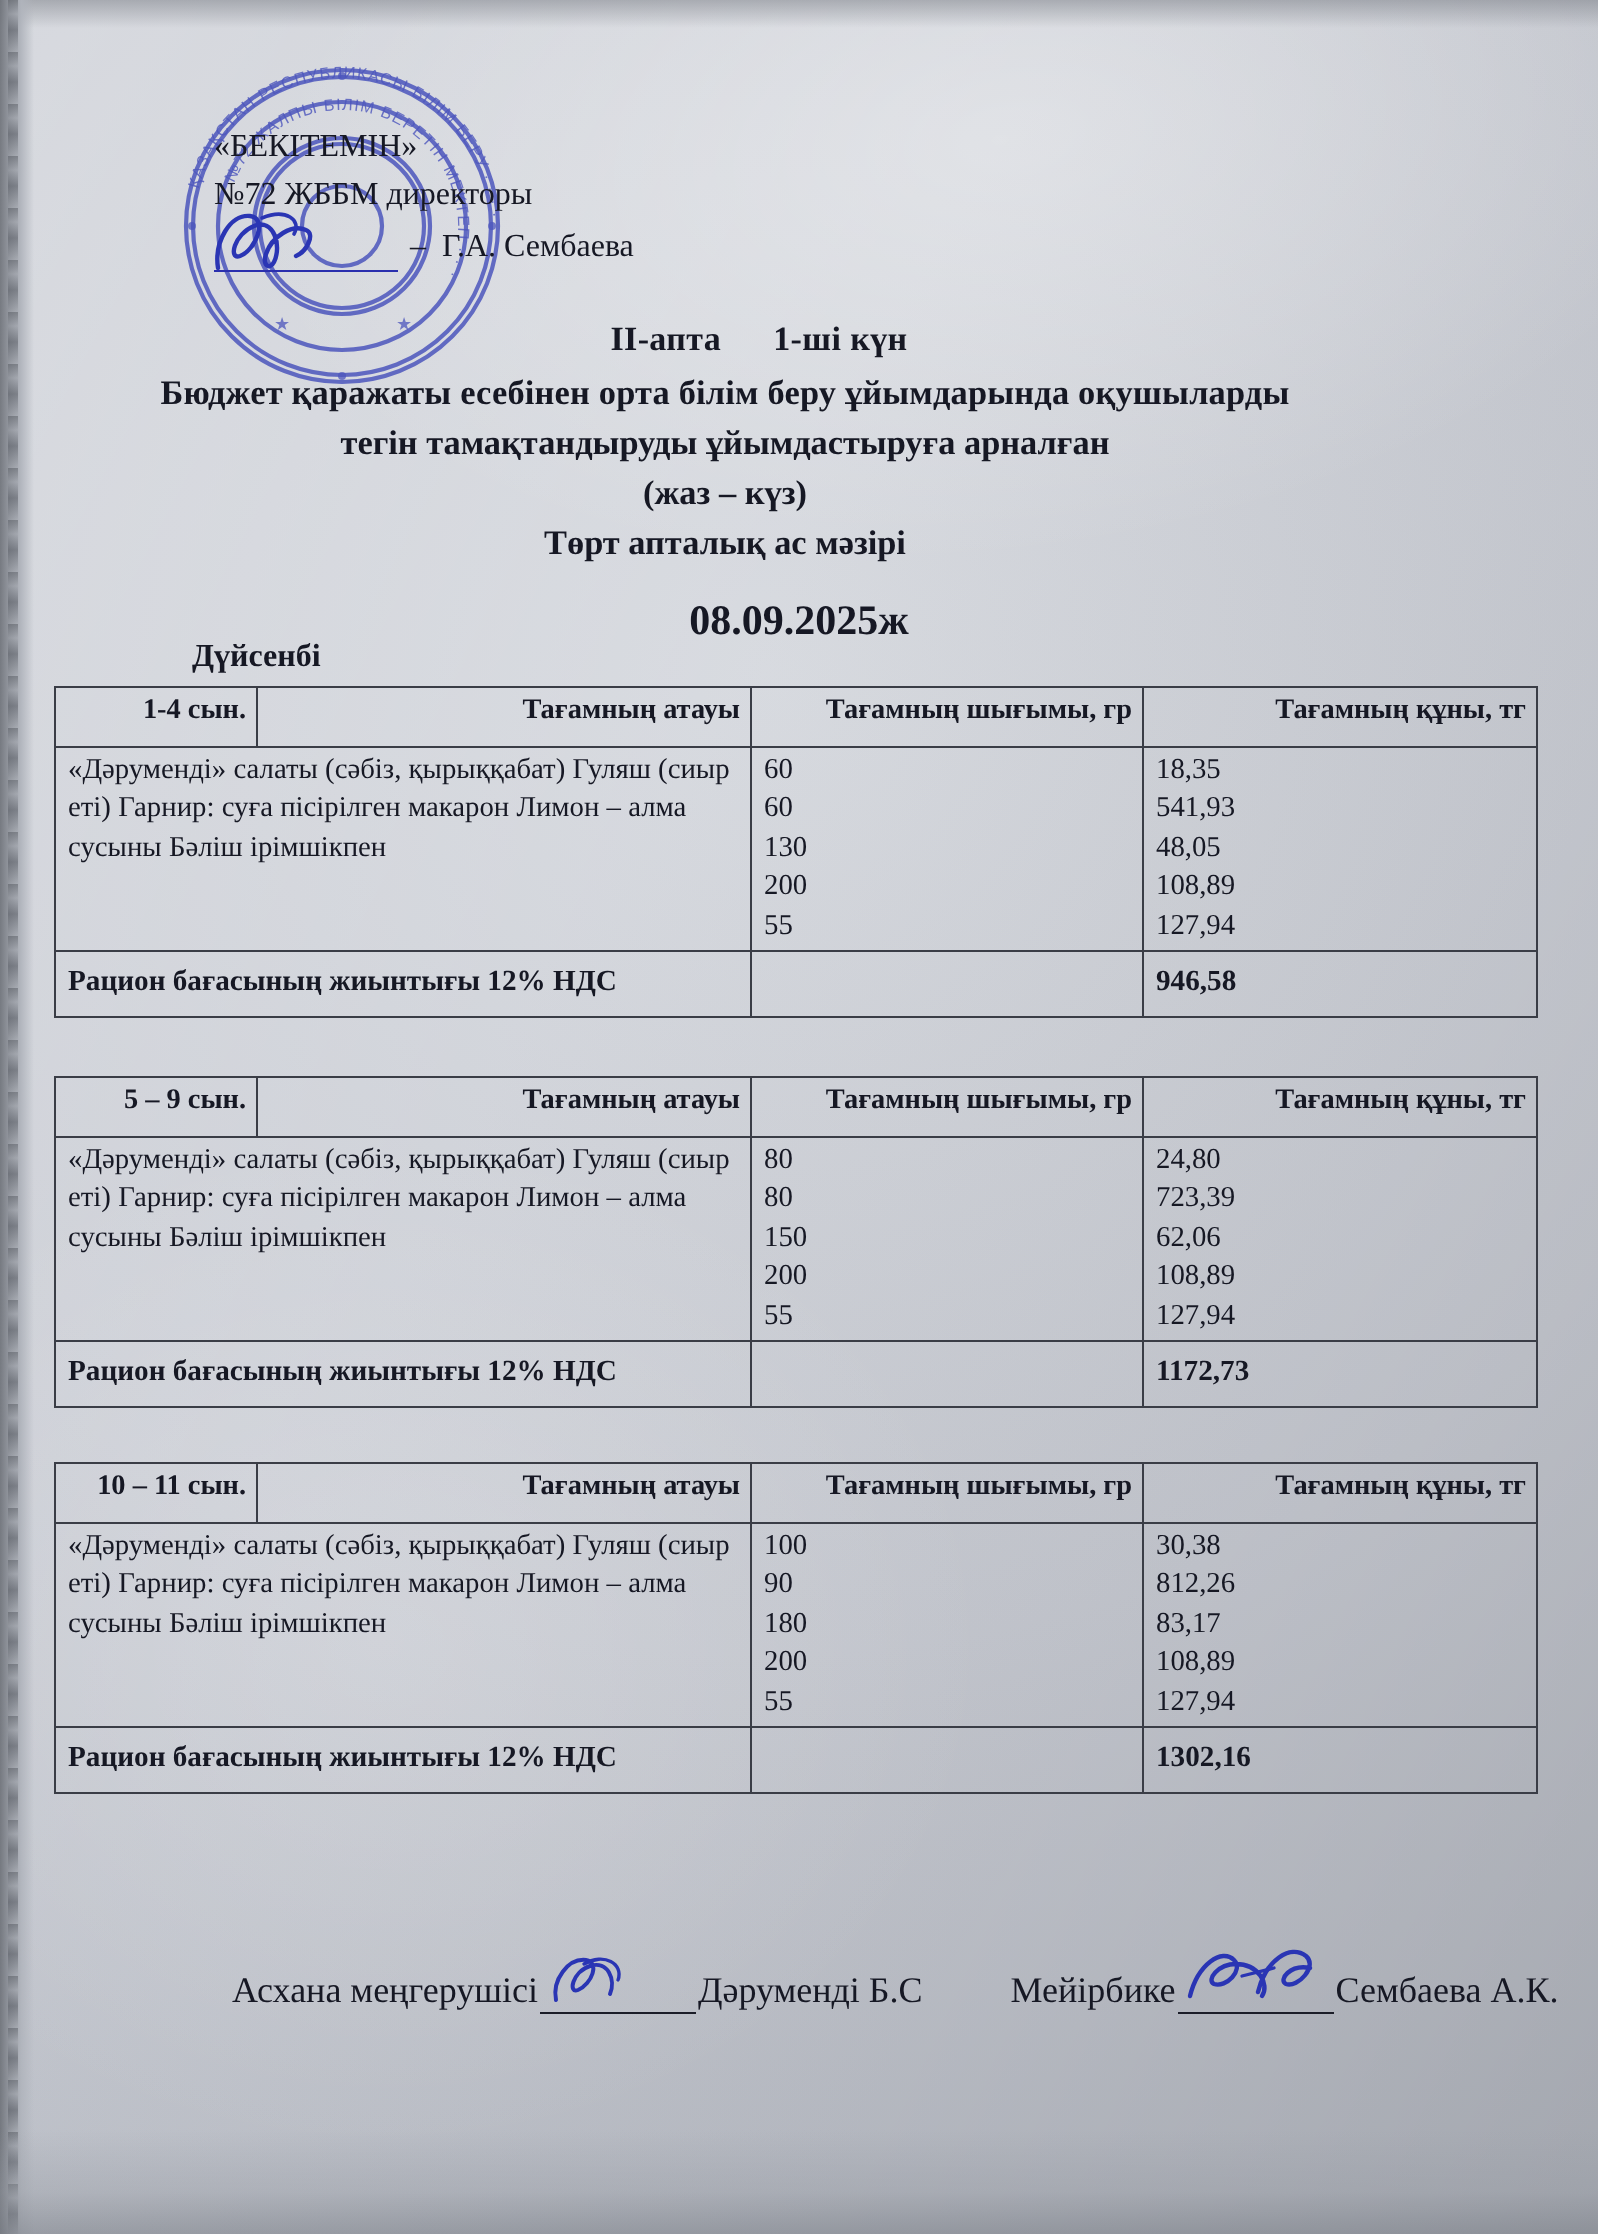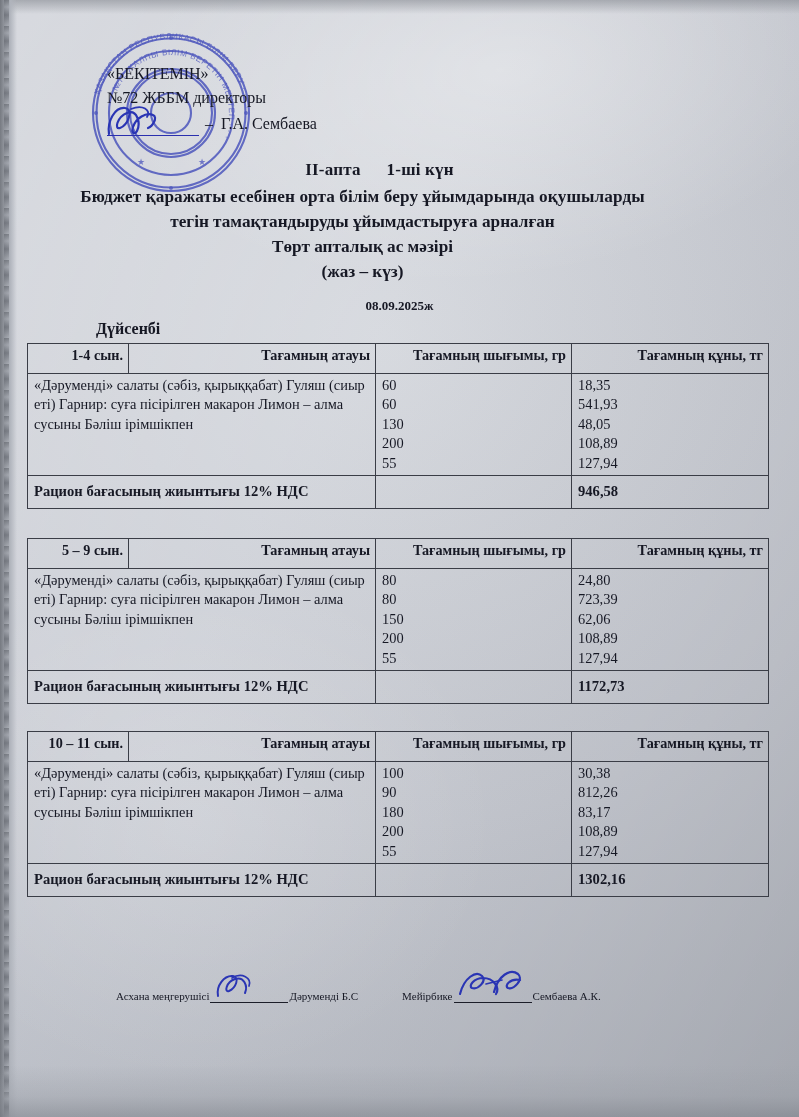--- a/index.html
+++ b/index.html
@@ -107,21 +107,21 @@
     font-weight: bold;
     font-size: 17.2px;
     line-height: 25px;
   }
   .title-block .l1 { letter-spacing: .1px; }
 
   .date-line {
     position: absolute; top: 298px; left: 0; width: 799px;
     text-align: center;
     font-weight: bold;
-    font-size: 13px;
+    font-size: 21px;
   }
 
   .weekday {
     position: absolute;
     left: 96px; top: 320px;
     font-weight: bold;
     font-size: 16px;
   }
 
   
@@ -156,21 +156,21 @@
 
   .nums { line-height: 19.4px; }
   .nums span { display: block; }
 
   
   .footer {
     position: absolute;
     left: 116px; top: 985px;
     display: flex;
     align-items: flex-end;
-    font-size: 11px;
+    font-size: 18px;
     white-space: nowrap;
   }
   .footer .grp { display: flex; align-items: flex-end; }
   .footer .lbl { padding-bottom: 1px; }
   .footer .sline {
     position: relative;
     width: 78px;
     height: 17px;
     border-bottom: 1.3px solid #1b1d28;
     margin: 0 1px;
@@ -231,22 +231,22 @@
     </span>
   </div>
 
   <div class="week-line">
     <span>II-апта</span><span class="sp"></span><span>1-ші күн</span>
   </div>
 
   <div class="title-block">
     <div class="l1">Бюджет қаражаты есебінен орта білім беру ұйымдарында оқушыларды</div>
     <div>тегін тамақтандыруды ұйымдастыруға арналған</div>
+    <div>(жаз – күз)</div>
     <div>Төрт апталық ас мәзірі</div>
-    <div>(жаз – күз)</div>
   </div>
 
   <div class="date-line">08.09.2025ж</div>
 
   <div class="weekday">Дүйсенбі</div>
 
   <table class="tbl" style="top:343px">
     <colgroup>
       <col class="c-grade">
         <col class="c-name">

